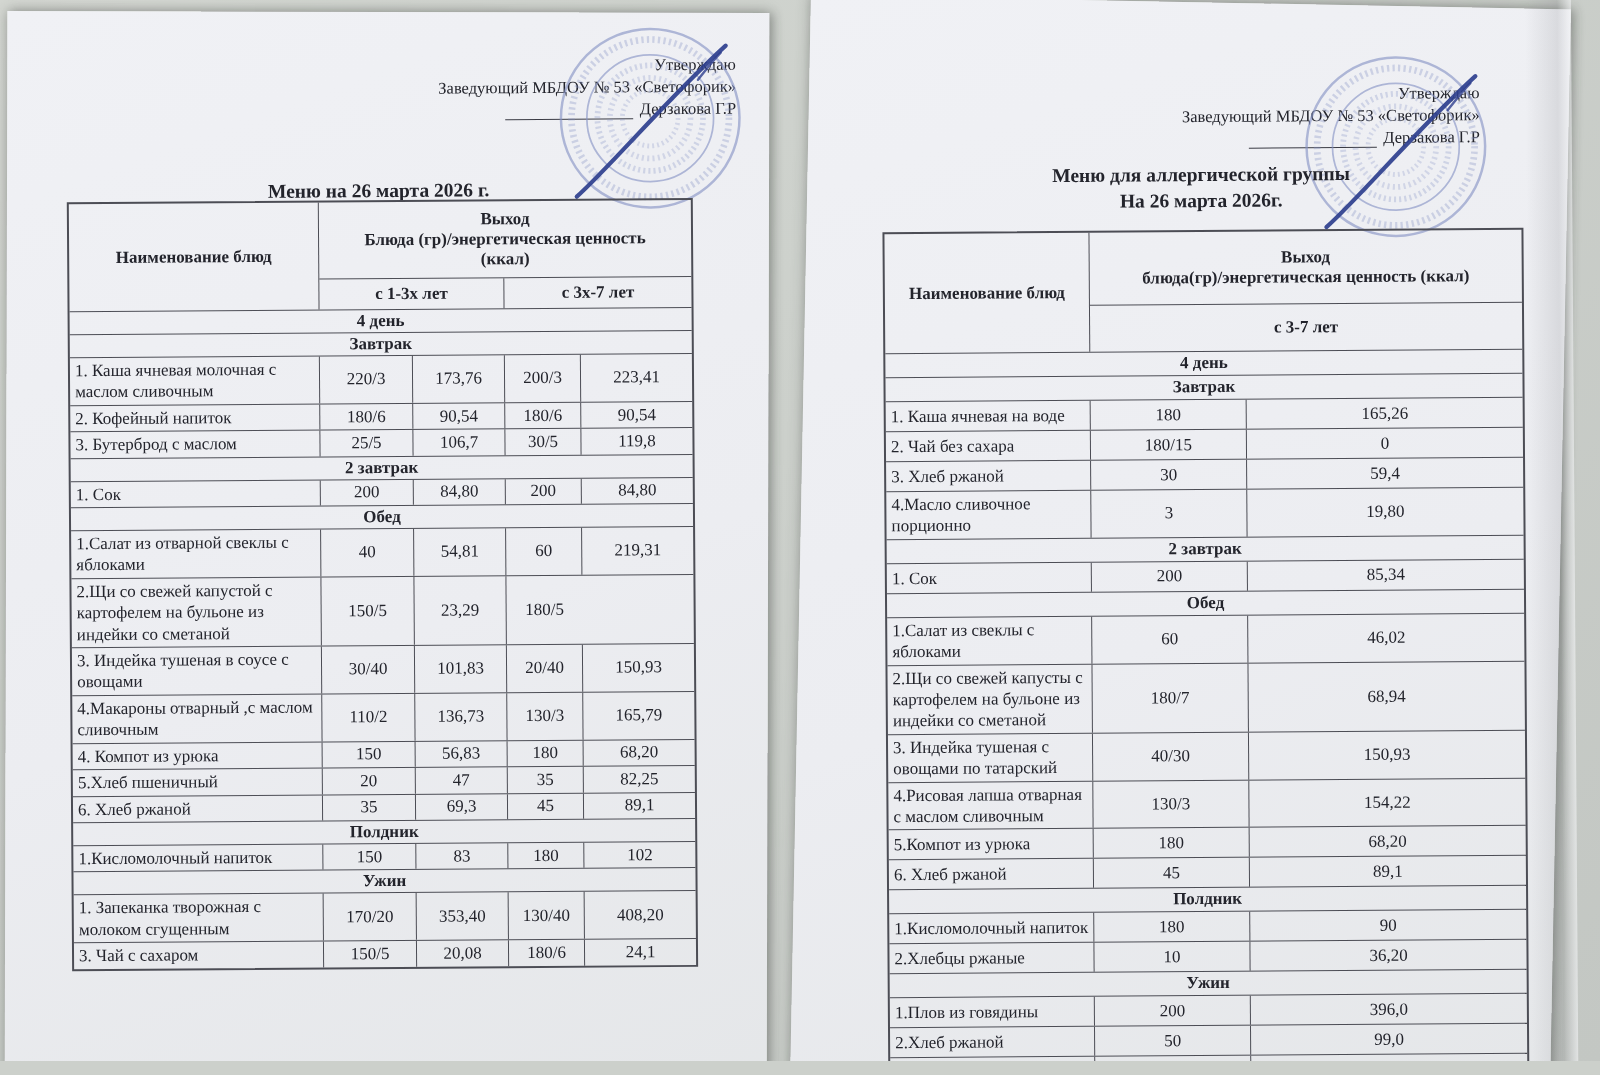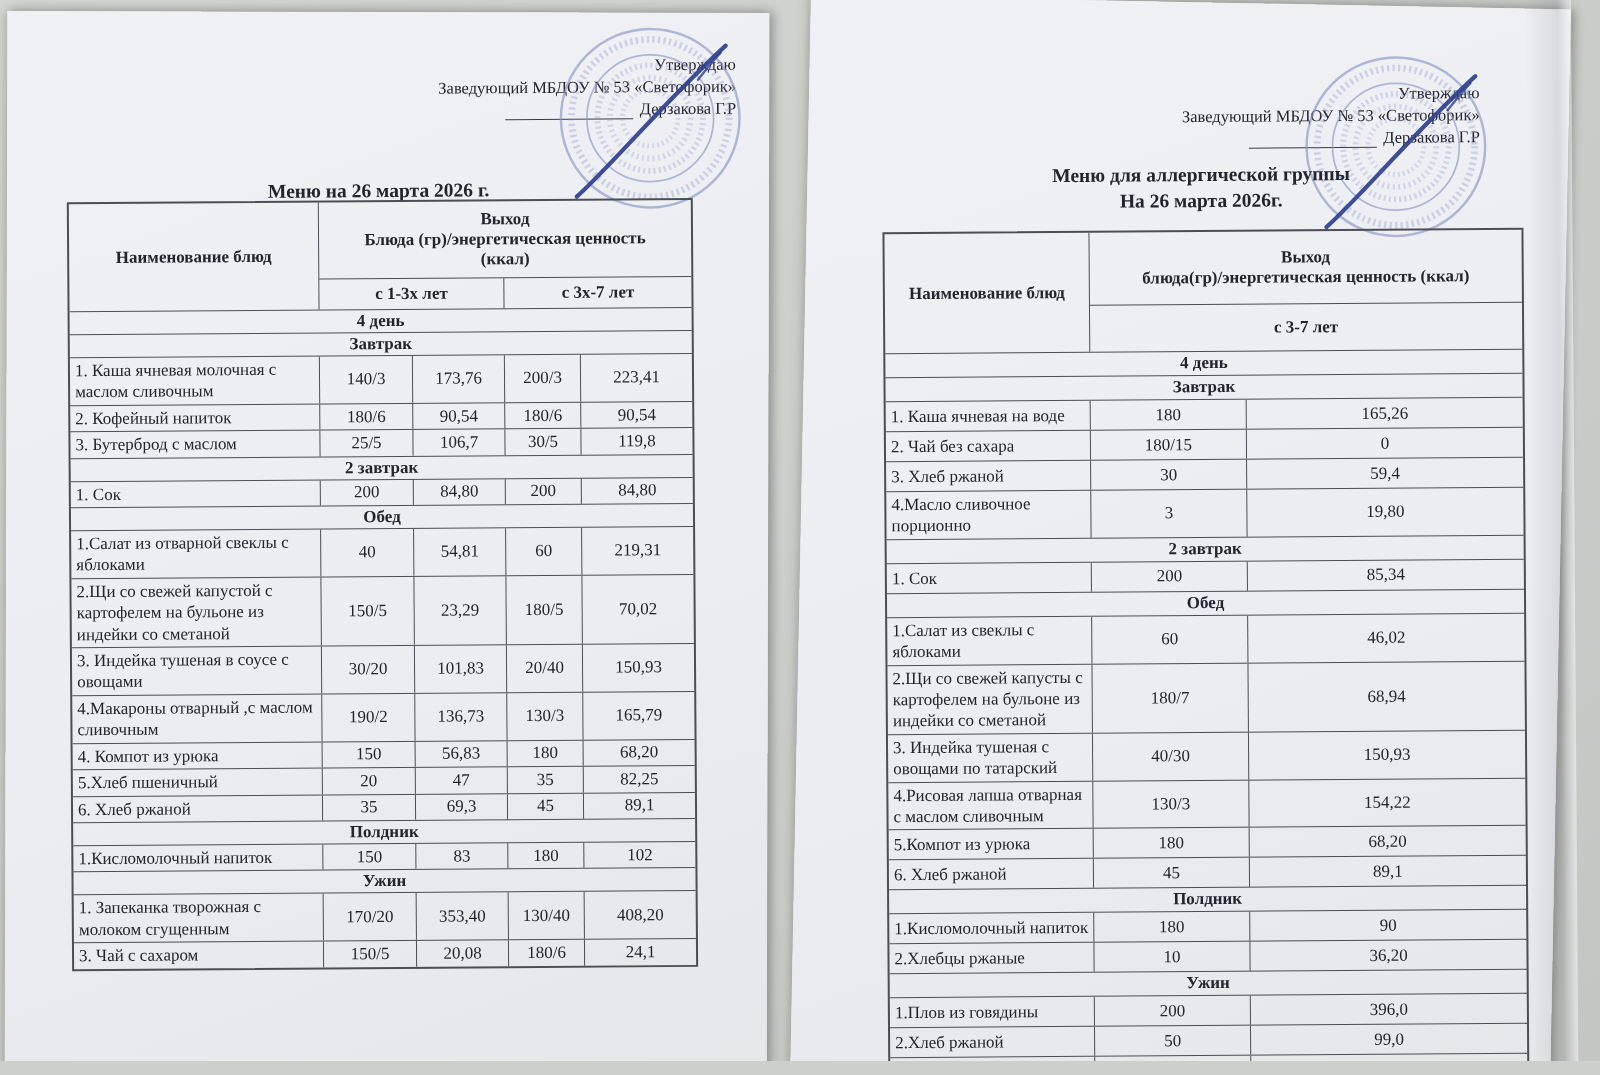--- a/index.html
+++ b/index.html
@@ -113,21 +113,21 @@
 Блюда (гр)/энергетическая ценность
 (ккал)</div>
           <div class="hcell h-age1">с 1-3х лет</div>
           <div class="hcell h-age2">с 3х-7 лет</div>
         </div>
         <div class="tbody" id="left-rows">
             <div class="trow section-row">4 день</div>
             <div class="trow section-row">Завтрак</div>
             <div class="trow dish-row">
               <div class="cell name-cell">1. Каша ячневая молочная с маслом сливочным</div>
-              <div class="cell val-cell">140/3</div>
+              <div class="cell val-cell">220/3</div>
               <div class="cell val-cell">173,76</div>
               <div class="cell val-cell">200/3</div>
               <div class="cell val-cell">223,41</div>
             </div>
             <div class="trow dish-row">
               <div class="cell name-cell">2. Кофейный напиток</div>
               <div class="cell val-cell">180/6</div>
               <div class="cell val-cell">90,54</div>
               <div class="cell val-cell">180/6</div>
               <div class="cell val-cell">90,54</div>
@@ -153,32 +153,31 @@
               <div class="cell val-cell">40</div>
               <div class="cell val-cell">54,81</div>
               <div class="cell val-cell">60</div>
               <div class="cell val-cell">219,31</div>
             </div>
             <div class="trow dish-row">
               <div class="cell name-cell">2.Щи со свежей капустой с картофелем на бульоне из индейки со сметаной</div>
               <div class="cell val-cell">150/5</div>
               <div class="cell val-cell">23,29</div>
               <div class="cell val-cell">180/5</div>
-              <div class="cell val-cell">70,02</div>
             </div>
             <div class="trow dish-row">
               <div class="cell name-cell">3. Индейка тушеная в соусе с овощами</div>
-              <div class="cell val-cell">30/20</div>
+              <div class="cell val-cell">30/40</div>
               <div class="cell val-cell">101,83</div>
               <div class="cell val-cell">20/40</div>
               <div class="cell val-cell">150,93</div>
             </div>
             <div class="trow dish-row">
               <div class="cell name-cell">4.Макароны отварный ,с маслом сливочным</div>
-              <div class="cell val-cell">190/2</div>
+              <div class="cell val-cell">110/2</div>
               <div class="cell val-cell">136,73</div>
               <div class="cell val-cell">130/3</div>
               <div class="cell val-cell">165,79</div>
             </div>
             <div class="trow dish-row">
               <div class="cell name-cell">4. Компот из урюка</div>
               <div class="cell val-cell">150</div>
               <div class="cell val-cell">56,83</div>
               <div class="cell val-cell">180</div>
               <div class="cell val-cell">68,20</div>

